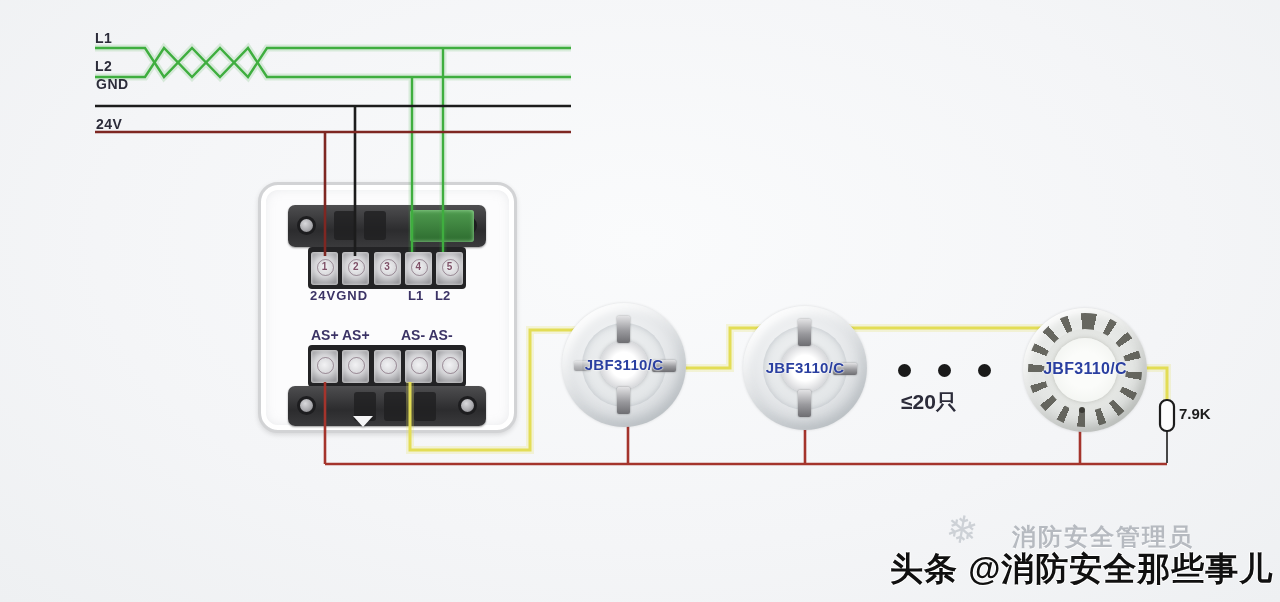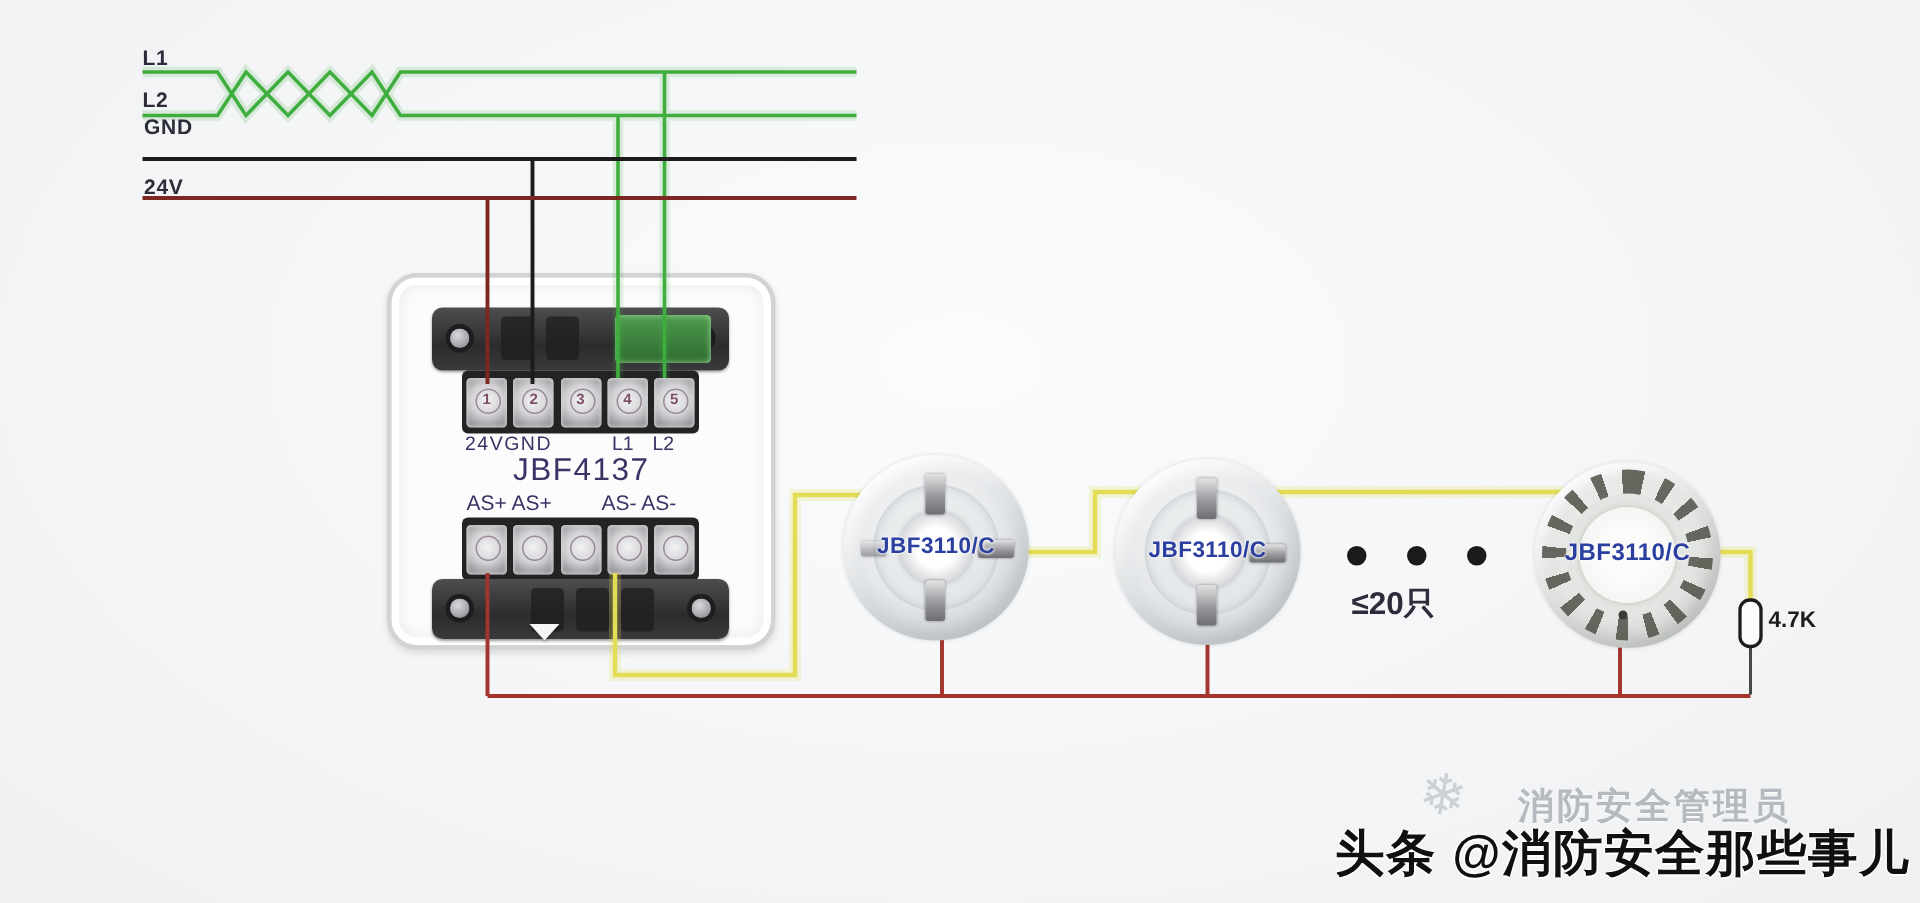--- a/index.html
+++ b/index.html
@@ -35,21 +35,21 @@
     background:linear-gradient(#4f9b4f,#2d6b2f);box-shadow:inset 0 0 4px #9fdc9f;}
   .term-strip{position:absolute;left:47px;width:158px;height:42px;background:#232325;border-radius:4px;
     display:flex;align-items:center;justify-content:space-between;padding:3px;box-sizing:border-box;}
   .term-cell{position:relative;width:27px;height:33px;border-radius:3px;
     background:radial-gradient(circle at 50% 45%, #f2f2f4 0%, #d3d3d6 45%, #9b9b9f 80%, #7c7c80 100%);
     box-shadow:inset 0 0 3px #fff, inset 0 0 1px #555;}
   .term-cell::after{content:"";position:absolute;left:6px;top:7px;width:15px;height:15px;border-radius:50%;
     border:1.5px solid rgba(90,60,80,.5);}
   .term-num{position:absolute;left:0;right:0;top:9px;text-align:center;font-size:10px;font-weight:bold;
     color:#6b3550;opacity:.85;}
-  .mod-label{position:absolute;font-weight:normal;color:var(--module-text,#3b3366);}
+  .mod-label{position:absolute;font-weight:bold;color:var(--module-text,#3b3366);}
   .arrow-tab{position:absolute;left:92px;top:231px;width:0;height:0;z-index:3;
     border-left:10px solid transparent;border-right:10px solid transparent;border-top:11px solid #f5f5f6;
     filter:drop-shadow(0 1px 1px rgba(0,0,0,.25));}
 
   
   .detector{width:124px;height:124px;border-radius:50%;z-index:3;
     background:radial-gradient(circle at 44% 38%, #f6f7f8 0%, #e9ebed 40%, #dadde0 68%, #c9cdd1 100%);
     box-shadow:inset -4px -7px 12px rgba(100,110,120,.25), inset 4px 6px 10px #ffffff, 0 0 3px rgba(0,0,0,.12);}
   .det-inner{position:absolute;left:20px;top:20px;right:20px;bottom:20px;border-radius:50%;
     background:radial-gradient(circle at 46% 40%, #f1f3f4 0%, #e2e5e7 70%, #ced2d5 100%);
@@ -135,21 +135,20 @@
       <span class="term-cell">
           <span class="term-num">4</span>
         </span>
       <span class="term-cell">
           <span class="term-num">5</span>
         </span>
     </div>
     <span class="mod-label" style="left:49px;top:103px;font-size:13px;letter-spacing:1px;">24VGND</span>
     <span class="mod-label" style="left:147px;top:103px;font-size:13px;">L1</span>
     <span class="mod-label" style="left:174px;top:103px;font-size:13px;">L2</span>
-    <div class="mod-label" style="left:0;right:0;top:117px;text-align:center;font-size:21px;letter-spacing:1px;">JBF4137</div>
     <span class="mod-label" style="left:50px;top:142px;font-size:14px;">AS+ AS+</span>
     <span class="mod-label" style="left:140px;top:142px;font-size:14px;">AS- AS-</span>
     <div class="term-strip" style="top:160px;">
       <span class="term-cell"></span>
       <span class="term-cell"></span>
       <span class="term-cell"></span>
       <span class="term-cell"></span>
       <span class="term-cell"></span>
     </div>
     <div class="mod-bar" style="top:201px;height:40px;">
@@ -189,21 +188,21 @@
   <div id="qty-note" class="abs">≤20只</div>
 
   <div id="det3" class="abs">
     <span class="vents"></span>
     <span class="vents-cover"></span>
     <span class="det3-label-area"></span>
     <span class="det3-dot"></span>
     <span class="det-label" style="font-size:16px;">JBF3110/C</span>
   </div>
 
-  <div id="resistor-label" class="abs">4.7K</div>
+  <div id="resistor-label" class="abs">7.9K</div>
 
   <svg id="wires-over" width="1280" height="602">
     <path class="w-green-glow" d="M95,48 H145 L164,77 L192,48 L220,77 L248,48 L267,77 H571 M95,77 H145 L164,48 L192,77 L220,48 L248,77 L267,48 H571 M412,77 V252 M443,48 V252"></path>
     <path class="w-green" d="M95,48 H145 L164,77 L192,48 L220,77 L248,48 L267,77 H571"></path>
     <path class="w-green" d="M95,77 H145 L164,48 L192,77 L220,48 L248,77 L267,48 H571"></path>
     <path class="w-green" d="M412,77 V252"></path>
     <path class="w-green" d="M443,48 V252"></path>
     <path class="w-black" d="M95,106 H571"></path>
     <path class="w-black" d="M355,106 V256"></path>
     <path class="w-darkred" d="M95,132 H571"></path>

